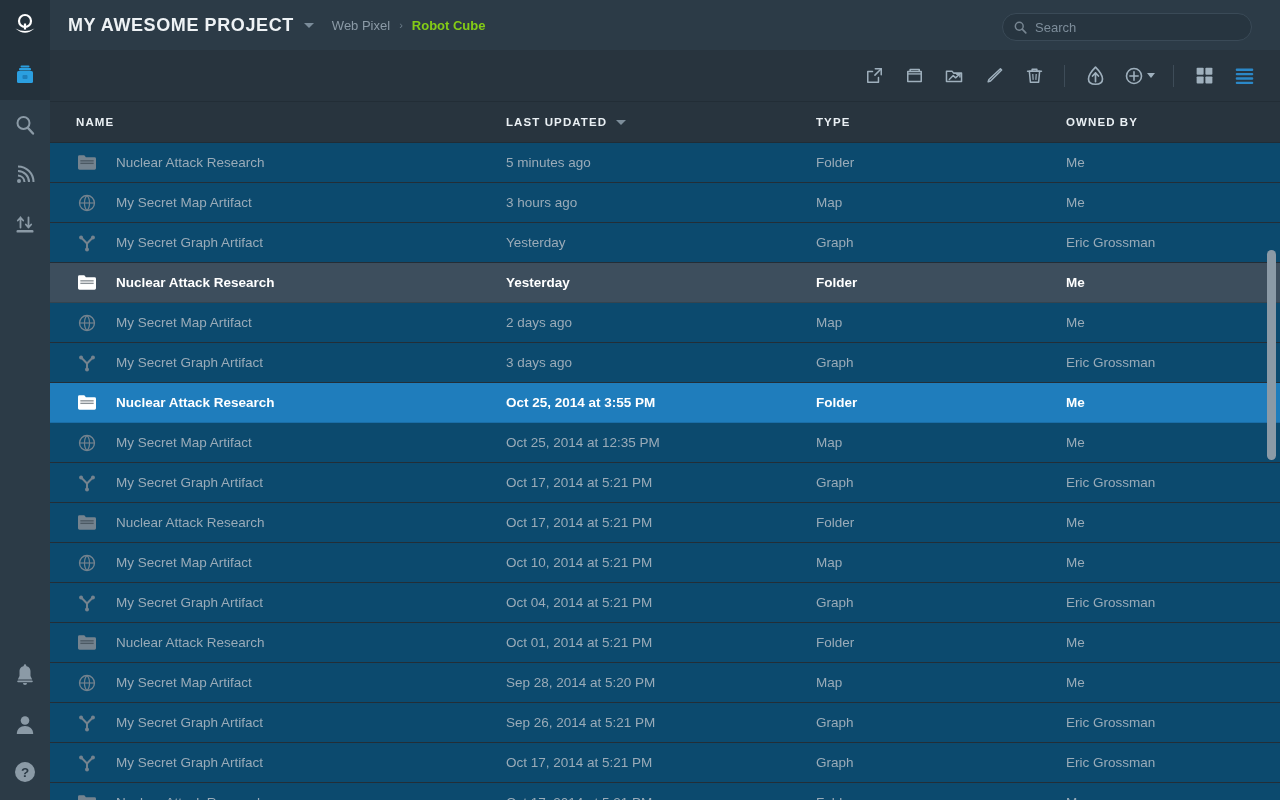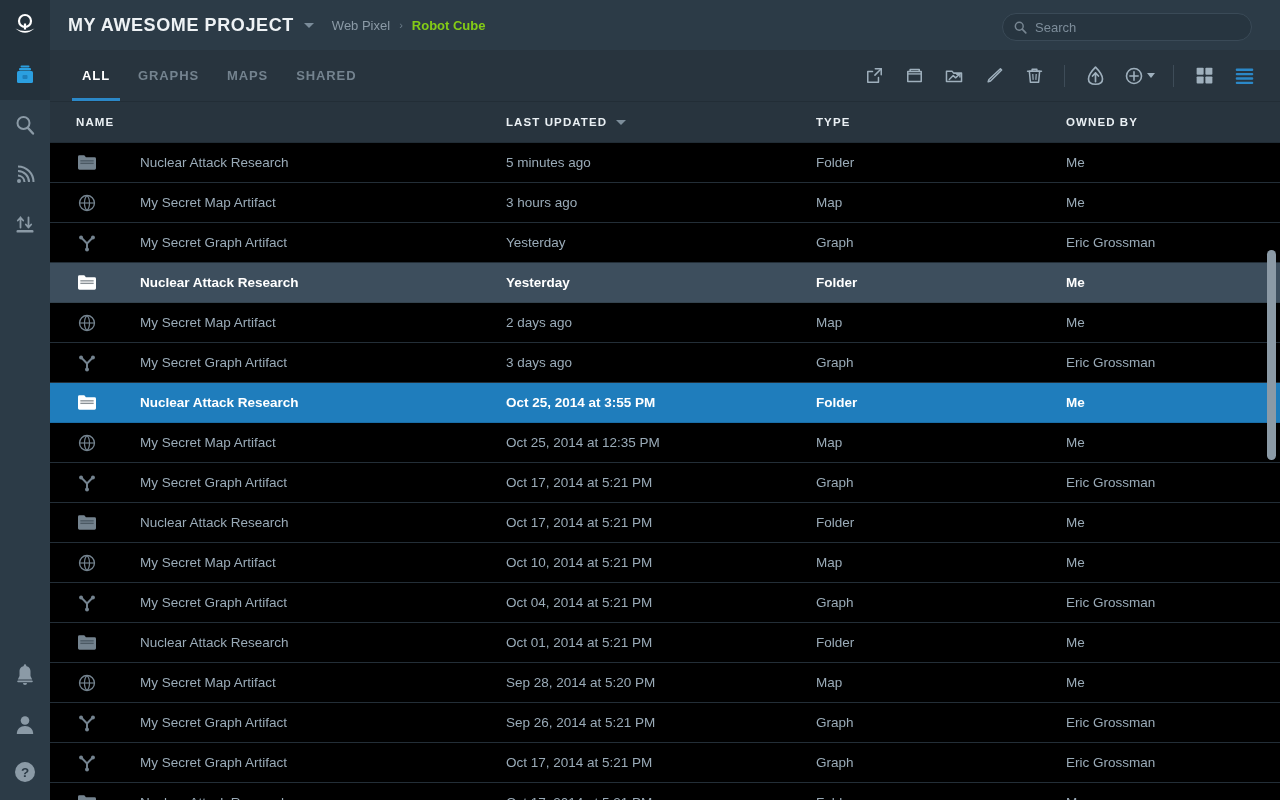--- a/index.html
+++ b/index.html
@@ -125,21 +125,21 @@
     border-right: 4px solid transparent;
     border-top: 5px solid #9fb0bd;
   }
   .tool-add { width: 48px; }
   .tool-divider {
     width: 1px; height: 22px; background: #3e4c58;
     margin: 0 10px; align-self: center;
   }
 
   
-  .table-wrap { flex: 1 1 auto; position: relative; overflow: hidden; background: #000000; }
+  .table-wrap { flex: 1 1 auto; position: relative; overflow: hidden; background: #0c4a6e; }
 
   .thead {
     height: 41px;
     background: #28343e;
     border-bottom: 1px solid #212c35;
     display: flex; align-items: center;
     color: #eaf0f4;
     font-size: 11.5px; font-weight: bold; letter-spacing: 1.1px;
     text-transform: uppercase;
   }
@@ -159,21 +159,21 @@
   .col-owner { flex: 1 1 auto; }
 
   .rows { }
   .row {
     height: 40px;
     display: flex; align-items: center;
     color: #9aabb8; font-size: 13.5px;
     border-bottom: 1px solid #232e37;
     cursor: pointer;
   }
-  .row .col-name { display: flex; align-items: center; padding-left: 26px; gap: 24px; }
+  .row .col-name { display: flex; align-items: center; padding-left: 26px; }
   .row .r-icon { width: 22px; flex: 0 0 22px; display: flex; align-items: center; justify-content: center; margin-right: 18px; }
   .row .r-icon svg { display: block; }
 
   .row.hovered {
     background: #3d4e5d;
     color: #ffffff;
     font-weight: bold;
     border-bottom-color: #35444f;
   }
   .row.selected {
@@ -289,26 +289,20 @@
       <div class="searchbox">
         <svg class="s-icon" width="15" height="15" viewBox="0 0 24 24">
           <circle cx="10" cy="10" r="6.3" fill="none" stroke="#93a2ae" stroke-width="2.3"></circle>
           <line x1="14.7" y1="14.7" x2="20.5" y2="20.5" stroke="#93a2ae" stroke-width="2.6" stroke-linecap="round"></line>
         </svg>
         <input type="text" placeholder="Search" style="">
       </div>
     </div>
 
     <div class="tabbar">
-      <div class="tabs">
-        <div class="tab active">All</div>
-        <div class="tab">Graphs</div>
-        <div class="tab">Maps</div>
-        <div class="tab">Shared</div>
-      </div>
 
       <div class="toolbar">
 
         <div class="tool">
           <svg width="19" height="19" viewBox="0 0 24 24">
             <path d="M13 3.5 H20.5 V11" fill="none" stroke="#9fb0bd" stroke-width="1.9" stroke-linecap="round" stroke-linejoin="round"></path>
             <line x1="20.5" y1="3.5" x2="12.5" y2="11.5" stroke="#9fb0bd" stroke-width="1.9" stroke-linecap="round"></line>
             <path d="M17 14.5 V20.5 H3.5 V7 H9.5" fill="none" stroke="#9fb0bd" stroke-width="1.9" stroke-linecap="round" stroke-linejoin="round"></path>
           </svg>
         </div>

